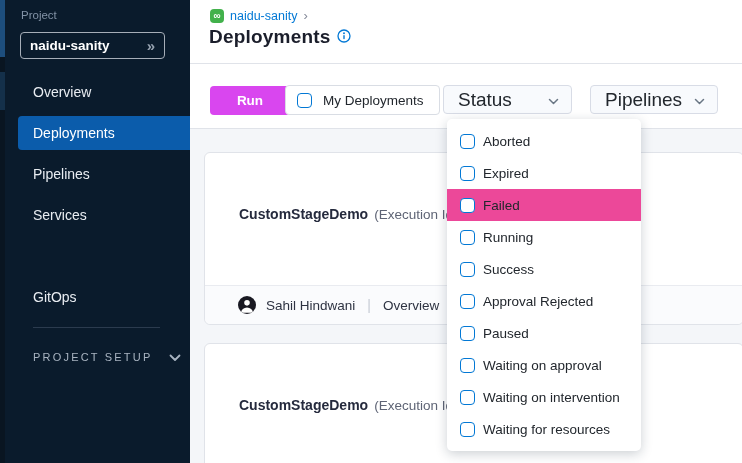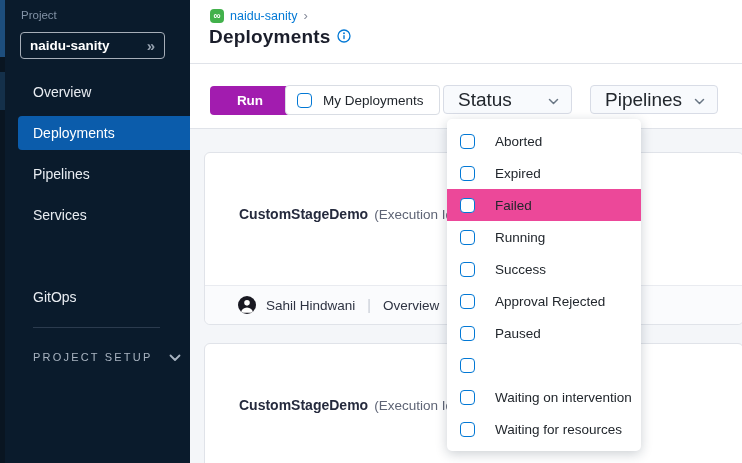--- a/index.html
+++ b/index.html
@@ -34,21 +34,21 @@
   .module-icon{width:14px;height:14px;border-radius:4px;background:#42b14b;color:#fff;
        font-size:10px;line-height:14px;text-align:center;font-weight:bold;}
   .breadcrumb-link{color:#0278d5;font-size:12.5px;font-weight:500;cursor:pointer;}
   .breadcrumb-sep{color:#858b9a;font-size:13px;}
   .page-title-row{position:absolute;left:19px;top:26px;display:flex;align-items:flex-start;gap:6px;}
   .page-title{font-size:19px;font-weight:bold;color:#1b1e2b;letter-spacing:.2px;}
   .info-icon{margin-top:3px;cursor:pointer;}
 
   .toolbar{position:absolute;left:0;top:64px;width:552px;height:65px;background:#fff;
        border-bottom:1px solid #e0e3e9;box-sizing:border-box;}
-  .run-btn{position:absolute;left:20px;top:22px;width:80px;height:29px;background:#a21caf;
+  .run-btn{position:absolute;left:20px;top:22px;width:80px;height:29px;background:#d946ef;
        border-radius:4px;color:#fff;font-weight:bold;font-size:13.5px;display:flex;
        align-items:center;justify-content:center;cursor:pointer;}
   .my-deployments{position:absolute;left:95px;top:21px;height:30px;background:#fff;
        border:1px solid #d9dde4;border-radius:4px;display:flex;align-items:center;gap:11px;
        padding:0 15px 0 11px;box-sizing:border-box;cursor:pointer;}
   .cb{width:15px;height:15px;border:1.5px solid #0278d5;border-radius:4px;background:#fff;
        box-sizing:border-box;flex:0 0 auto;}
   .toggle-label{font-size:13.5px;font-weight:500;color:#22272d;white-space:nowrap;}
   .filter{position:absolute;top:21px;height:29px;background:#f8fafd;border:1px solid #d8dce6;
        border-radius:4px;display:flex;align-items:center;justify-content:space-between;
@@ -70,21 +70,21 @@
        border-top:1px solid #e9ebf0;border-radius:0 0 6px 6px;display:flex;align-items:center;
        gap:10px;padding-left:33px;box-sizing:border-box;}
   .avatar{width:18px;height:18px;flex:0 0 auto;}
   .footer-text{font-size:13.5px;color:#2e3342;}
   .footer-sep{color:#c6cbd4;font-size:14px;padding:0 2px;}
 
   
   .status-menu{position:absolute;left:447px;top:119px;width:194px;background:#fff;
        border-radius:5px;box-shadow:0 3px 12px rgba(25,40,60,.22);padding:6px 0;
        box-sizing:border-box;z-index:20;}
-  .menu-item{height:32px;display:flex;align-items:center;gap:20px;padding-left:13px;
+  .menu-item{height:32px;display:flex;align-items:center;gap:8px;padding-left:13px;
        font-size:13.5px;color:#22272d;cursor:pointer;}
   .menu-item.highlighted{background:#ec4899;}
 </style>
 </head>
 <body>
 
 <div class="app">
 
   <div class="sidebar">
     <div class="rail">
@@ -235,20 +235,21 @@
     <div class="menu-item">
       <span class="cb"></span>
       <span>Approval Rejected</span>
     </div>
     <div class="menu-item">
       <span class="cb"></span>
       <span>Paused</span>
     </div>
     <div class="menu-item">
       <span class="cb"></span>
+      <span>Waiting on approval</span>
     </div>
     <div class="menu-item">
       <span class="cb"></span>
       <span>Waiting on intervention</span>
     </div>
     <div class="menu-item">
       <span class="cb"></span>
       <span>Waiting for resources</span>
     </div>
   </div>

